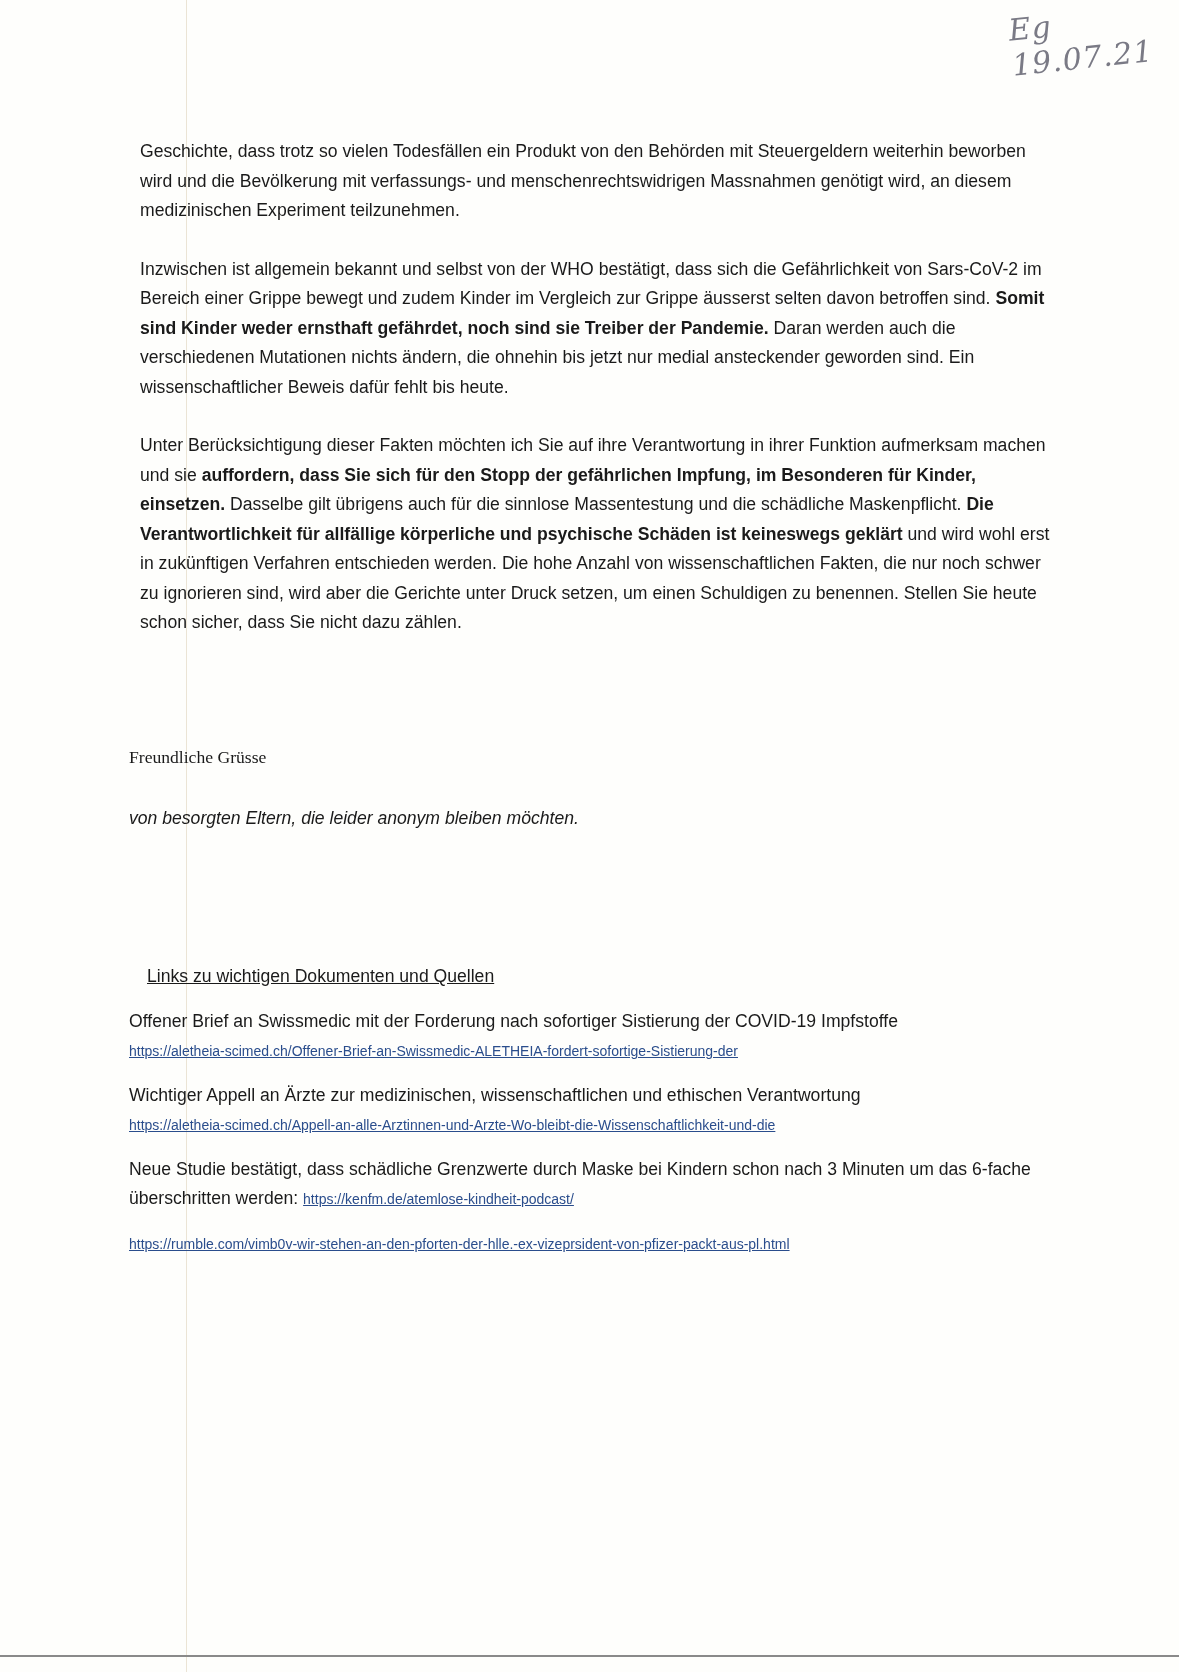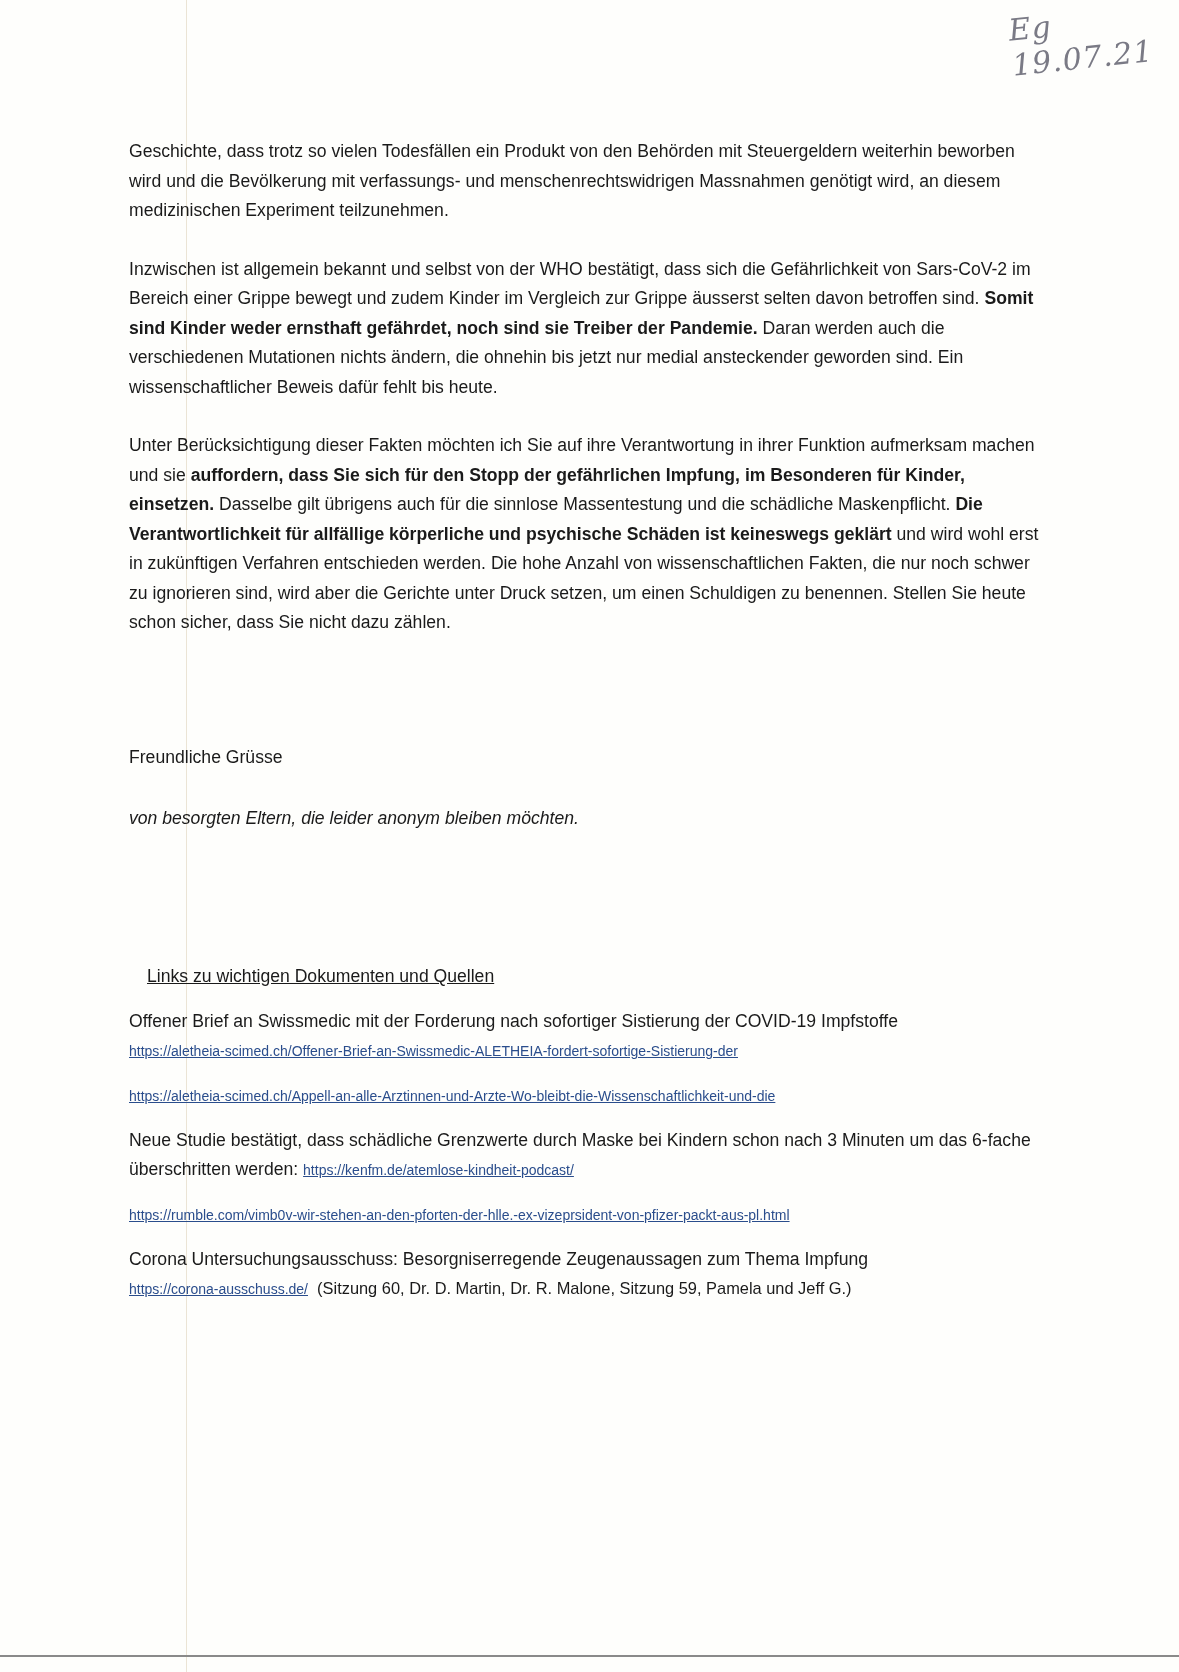--- a/index.html
+++ b/index.html
@@ -22,27 +22,27 @@
     .stamp {
       position: absolute; left: 1010px; top: 4px;
       font-family: "DejaVu Serif", serif;
       font-style: italic;
       font-size: 30px;
       color: #7a7a85;
       letter-spacing: 1px;
       transform: rotate(-6deg);
     }
     .body-text {
-      position: absolute; left: 129px; top: 137px; width: 920px;
+      position: absolute; left: 140px; top: 137px; width: 920px;
       font-size: 17.6px;
       line-height: 29.5px;
     }
     .para { margin: 0 0 29px 0; }
     b { font-weight: bold; }
-    .closing { position: absolute; left: 129px; top: 747px; font-size: 17.6px; }
+    .closing { position: absolute; left: 129px; top: 747px; font-size: 17.6px; font-family: Liberation Serif, serif; }
     .signature { position: absolute; left: 129px; top: 808px; font-size: 17.6px; font-style: italic; }
     .links-block { position: absolute; left: 129px; top: 962px; width: 920px; font-size: 17.6px; line-height: 29px; }
     .links-heading { text-decoration: underline; margin-bottom: 16px; margin-left: 18px; }
     .link-entry { margin-bottom: 15px; }
     .link-desc { display: block; }
     .link-url { color: #2a4d8c; text-decoration: underline; font-size: 14px; }
     .link-note { font-size: 16.4px; }
     .bottom-rule {
       position: absolute; left: 0; top: 1655px; width: 1179px; height: 2px;
       background: #8a8a8a;
@@ -73,31 +73,28 @@
 
   <div class="links-block">
     <div class="links-heading">Links zu wichtigen Dokumenten und Quellen</div>
 
     <div class="link-entry">
       <span class="link-desc">Offener Brief an Swissmedic mit der Forderung nach sofortiger Sistierung der COVID-19 Impfstoffe</span>
       <a class="link-url">https://aletheia-scimed.ch/Offener-Brief-an-Swissmedic-ALETHEIA-fordert-sofortige-Sistierung-der</a>
     </div>
 
     <div class="link-entry">
+      <span class="link-desc">Wichtiger Appell an Ärzte zur medizinischen, wissenschaftlichen und ethischen Verantwortung</span>
       <a class="link-url">https://aletheia-scimed.ch/Appell-an-alle-Arztinnen-und-Arzte-Wo-bleibt-die-Wissenschaftlichkeit-und-die</a>
     </div>
 
     <div class="link-entry">
       <span>Neue Studie bestätigt, dass schädliche Grenzwerte durch Maske bei Kindern schon nach 3 Minuten um das 6-fache überschritten werden: </span><a class="link-url">https://kenfm.de/atemlose-kindheit-podcast/</a>
     </div>
 
     <div class="link-entry">
       <a class="link-url">https://rumble.com/vimb0v-wir-stehen-an-den-pforten-der-hlle.-ex-vizeprsident-von-pfizer-packt-aus-pl.html</a>
     </div>
 
-    <div class="link-entry">
-      <span class="link-desc">Corona Untersuchungsausschuss: Besorgniserregende Zeugenaussagen zum Thema Impfung</span>
-      <a class="link-url">https://corona-ausschuss.de/</a><span class="link-note" style="white-space:pre">  (Sitzung 60, Dr. D. Martin, Dr. R. Malone, Sitzung 59, Pamela und Jeff G.)</span>
-    </div>
   </div>
 
   <div class="bottom-rule"></div>
 </div>
 
 </body></html>

